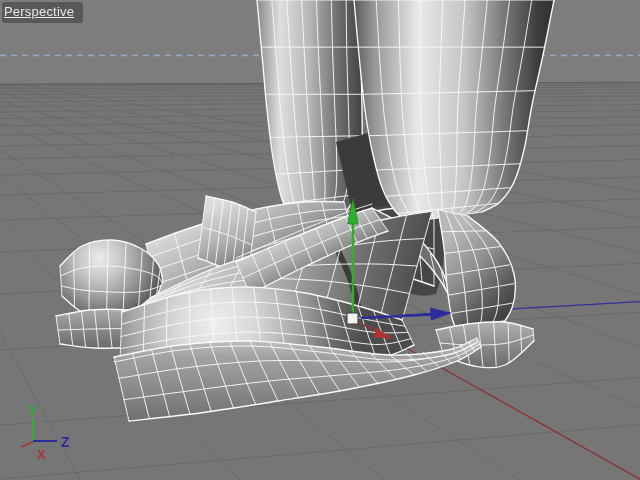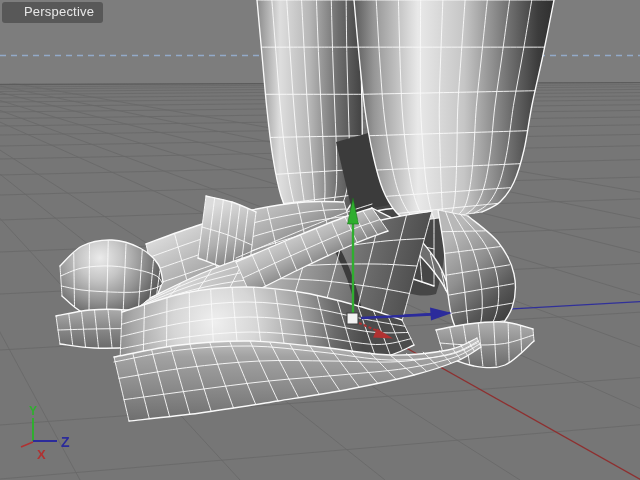--- a/index.html
+++ b/index.html
@@ -8,22 +8,23 @@
     background:var(--bg,#7d7d7d);
     font-family:"Liberation Sans",sans-serif;
     user-select:none;
   }
   .stage svg{position:absolute;left:0;top:0;}
   .vplabel{
     position:absolute;left:2px;top:2px;
     background:var(--labelBg,#585858);
     color:var(--labelTxt,#e8e8e8);
     font-size:13px;line-height:16px;
-    padding:2px 9px 3px 22px;border-radius:3px;
+    padding:2px 9px 3px 2px;border-radius:3px;
     letter-spacing:.2px;
+    text-decoration:underline;
   }
   .wire{fill:none;stroke:var(--wire,#fafafa);stroke-width:1;opacity:.92;stroke-linecap:round;}
   .edge{stroke-width:1.35;opacity:1;}
   .gline{stroke:var(--gridLine,#696969);stroke-width:1;fill:none;opacity:.85;}
   .axtxt{font-family:"Liberation Sans",sans-serif;font-weight:bold;}
 </style>
 </head>
 <body>
 
 <div class="stage" style="--bg: #7d7d7d; --wire: #fafafa; --gridLine: #696969; --labelBg: #585858; --labelTxt: #e8e8e8; --axX: #b03232; --axY: #2fae2f; --axZ: #2b2b9b;">

